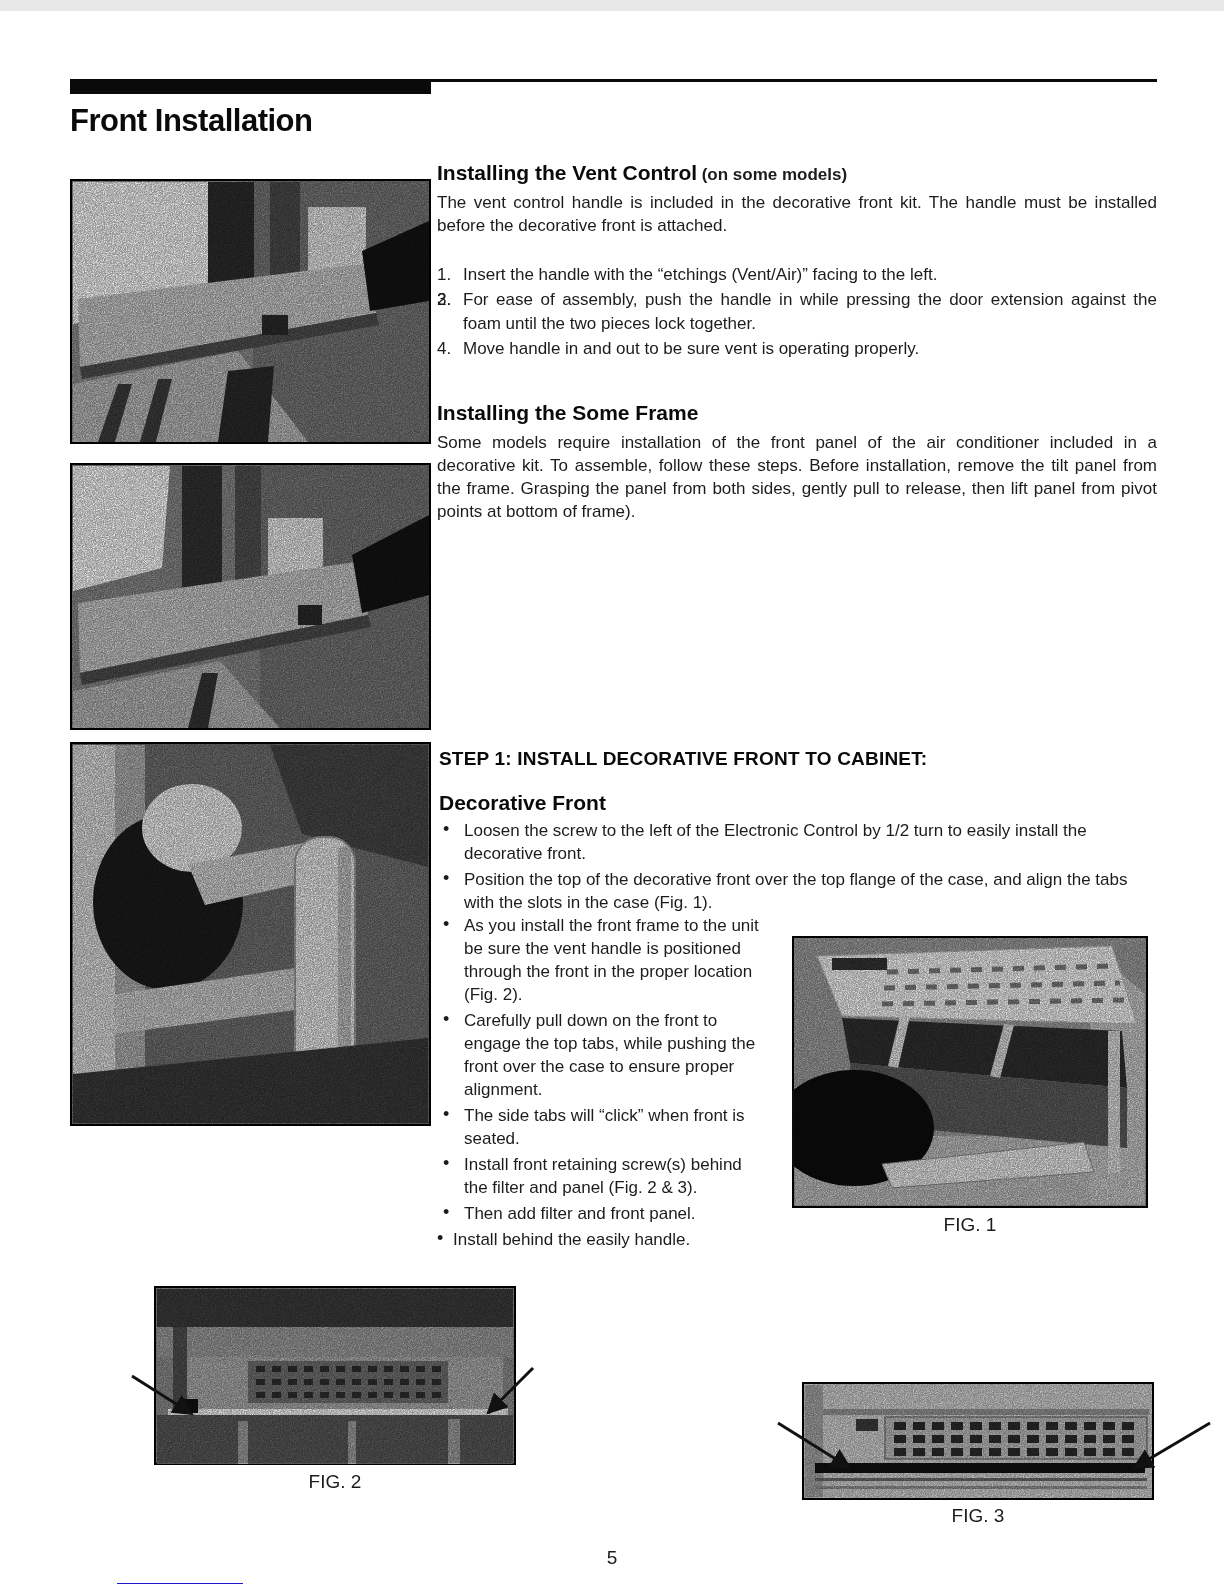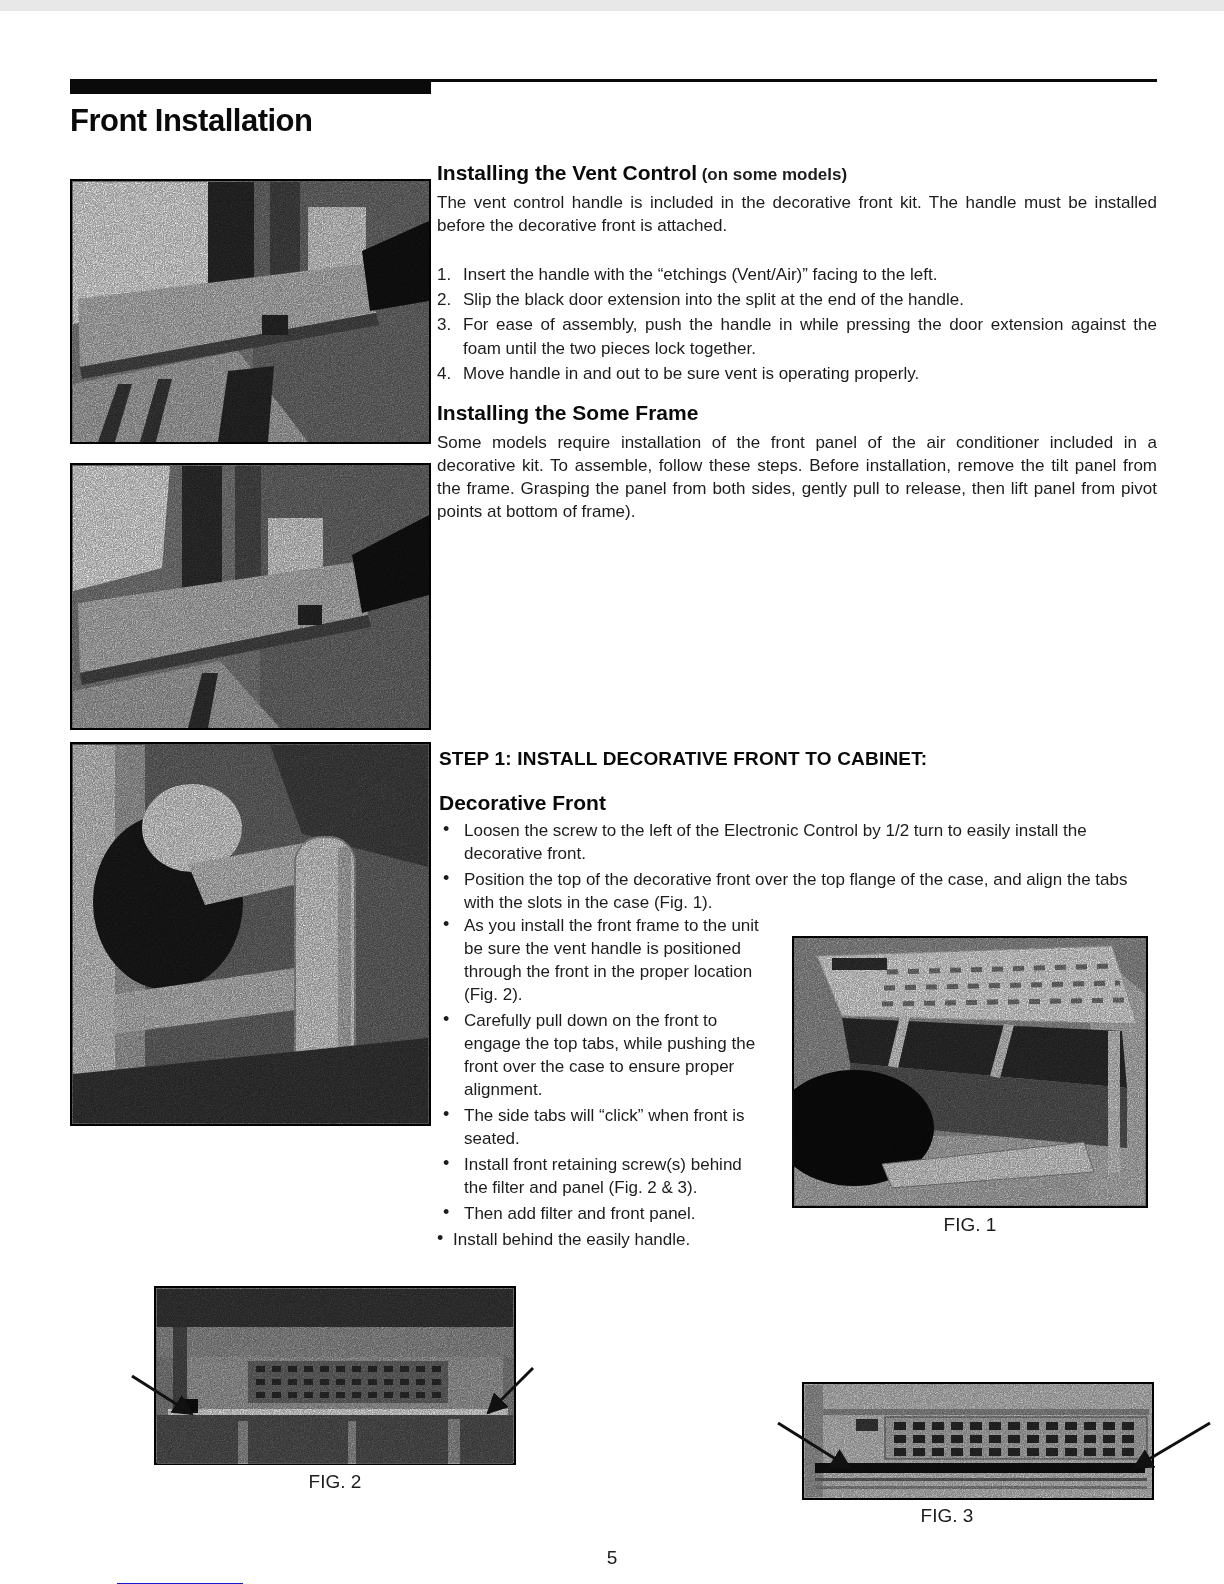--- a/index.html
+++ b/index.html
@@ -98,21 +98,21 @@
 
 
   <div class="abs" style="left:437px;top:150px;width:720px;">
     <span class="h-section">Installing the Vent Control</span>
     <span class="h-note">(on some models)</span>
   </div>
   <div class="abs body-txt" style="left:437px;top:180px;width:720px;">The vent control handle is included in the decorative front kit. The handle must be installed before the decorative front is attached.</div>
 
   <div class="abs steps" style="left:437px;top:252px;width:720px;">
     <div class="step"><span class="num">1.</span><span>Insert the handle with the “etchings (Vent/Air)” facing to the left.</span></div>
-    <div class="step"><span class="num">2.</span><span>Slip the black door extension into the split at the end of the handle.</span></div>
+    <div class="step"><span class="num">2.</span></div>
     <div class="step"><span class="num">3.</span><span>For ease of assembly, push the handle in while pressing the door extension against the foam until the two pieces lock together.</span></div>
     <div class="step"><span class="num">4.</span><span>Move handle in and out to be sure vent is operating properly.</span></div>
   </div>
 
   <div class="abs h-section" style="left:437px;top:390px;width:720px;">Installing the Some Frame</div>
   <div class="abs body-txt" style="left:437px;top:420px;width:720px;">Some models require installation of the front panel of the air conditioner included in a decorative kit. To assemble, follow these steps. Before installation, remove the tilt panel from the frame. Grasping the panel from both sides, gently pull to release, then lift panel from pivot points at bottom of frame).</div>
 
   <div class="abs h-step" style="left:439px;top:737px;width:720px;">STEP 1: INSTALL DECORATIVE FRONT TO CABINET:</div>
   <div class="abs h-section" style="left:439px;top:780px;width:720px;">Decorative Front</div>
 
@@ -197,18 +197,18 @@
       <line x1="124" y1="73" x2="370" y2="73" stroke="#2a2a2a" stroke-width="8" stroke-dasharray="12 7"></line>
       <rect x="86" y="40" width="22" height="12" fill="#3a3a3a"></rect>
       <rect x="45" y="84" width="330" height="10" fill="#111111"></rect>
       <rect x="45" y="99" width="332" height="3" fill="#666666"></rect>
       <rect x="45" y="107" width="332" height="3" fill="#8a8a8a"></rect>
       <rect x="34" y="5" width="348" height="114" filter="url(#g1)" opacity="0.35"></rect>
       <line x1="8" y1="44" x2="80" y2="89" stroke="#111" stroke-width="3" marker-end="url(#ah3)"></line>
       <line x1="440" y1="44" x2="364" y2="89" stroke="#111" stroke-width="3" marker-end="url(#ah3)"></line>
     </svg>
   </div>
-  <div class="abs caption" style="left:772px;top:1494px;width:350px;">FIG. 3</div>
+  <div class="abs caption" style="left:803px;top:1494px;width:350px;">FIG. 3</div>
 
   <div class="abs page-num" style="left:0;top:1536px;width:1224px;">5</div>
   <div class="abs blue-line" style="left:117px;top:1572px;width:126px;"></div>
 
 </div>
 
 </body></html>

